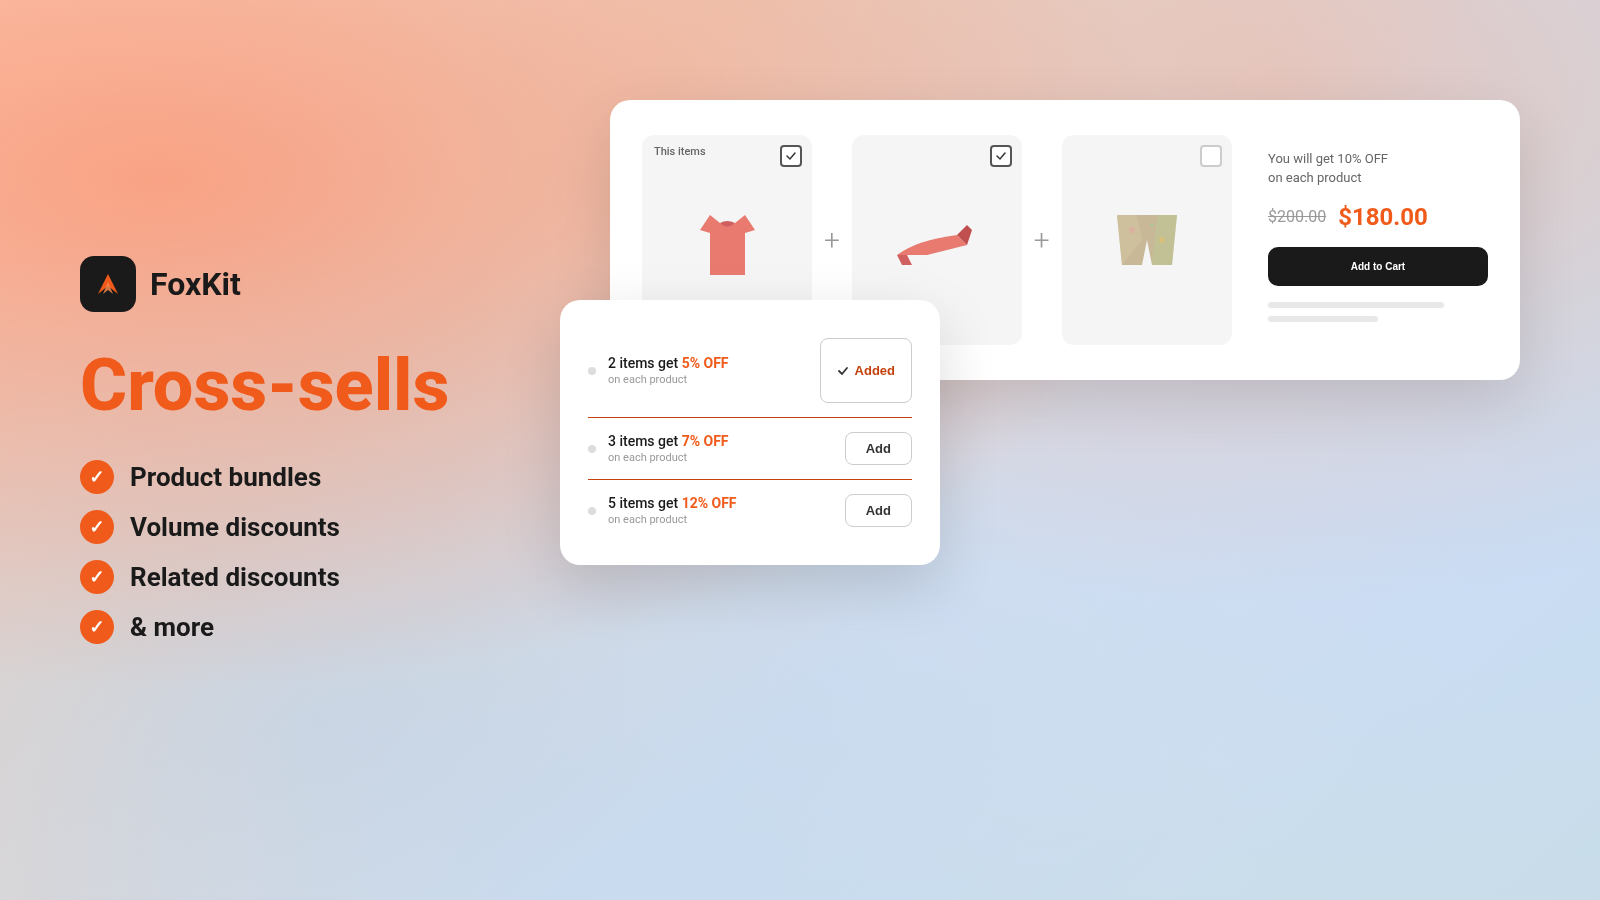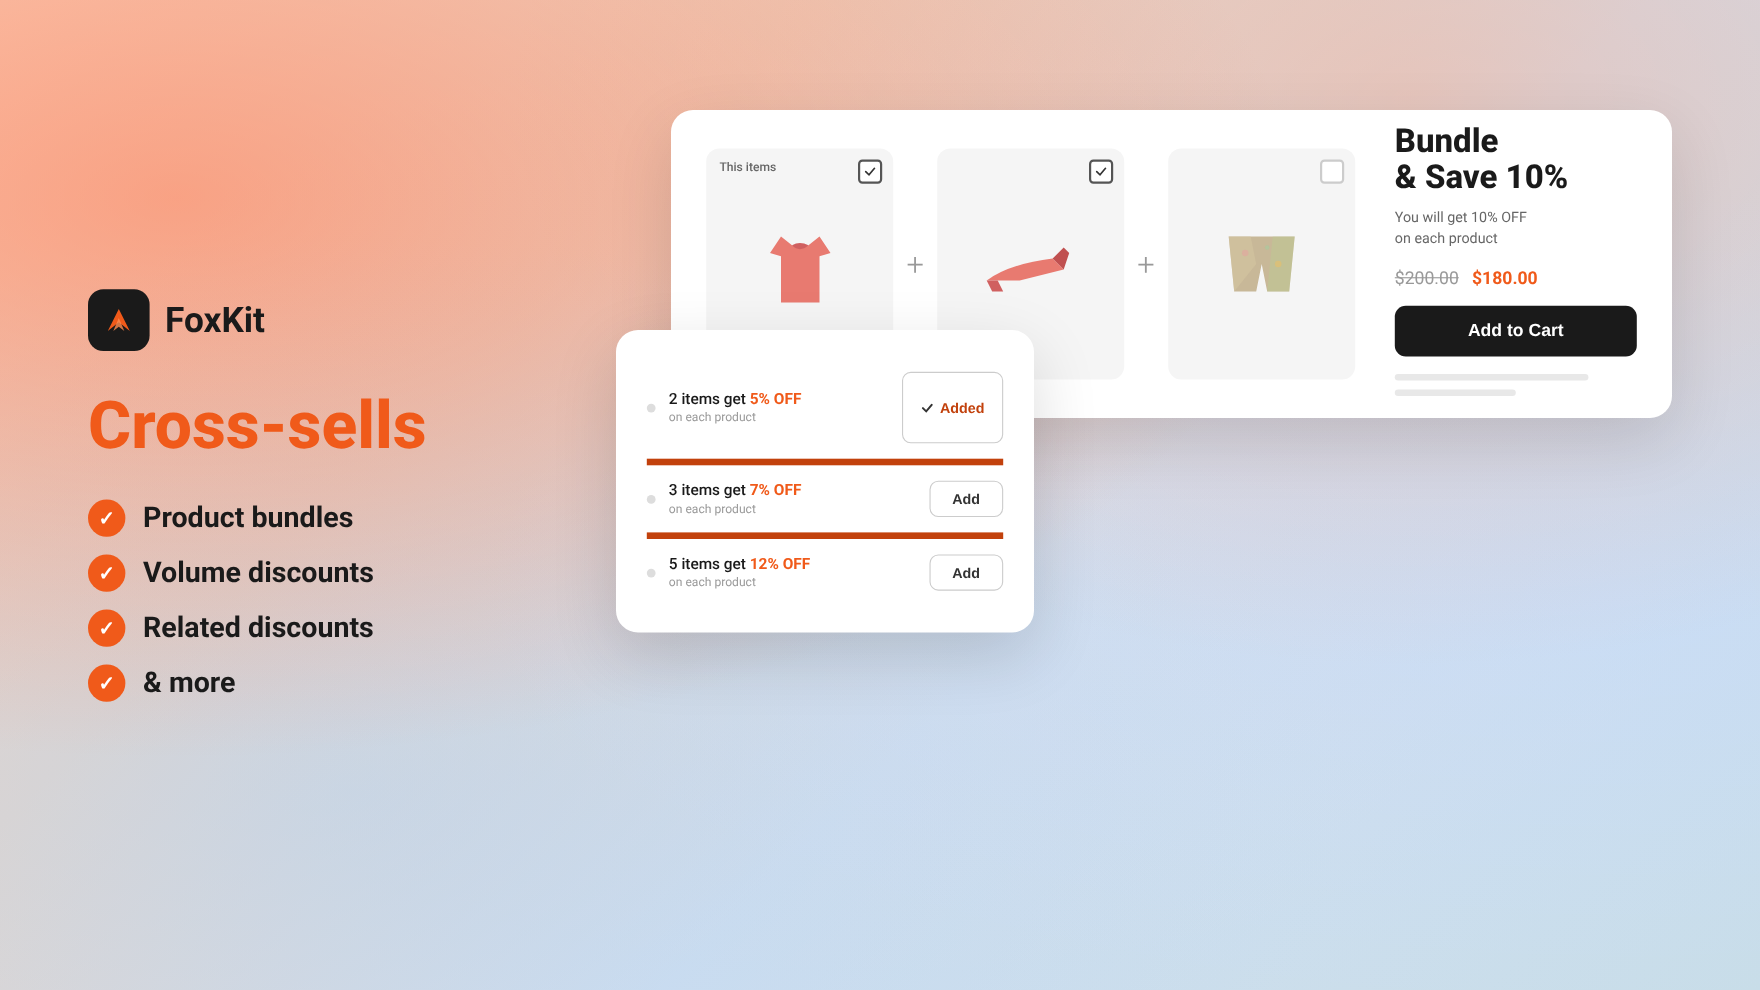--- a/index.html
+++ b/index.html
@@ -56,21 +56,21 @@
       justify-content: center;
     }
 
     .logo-text {
       font-size: 32px;
       font-weight: 700;
       color: #1a1a1a;
     }
 
     .headline {
-      font-size: 60px;
+      font-size: 72px;
       font-weight: 800;
       color: #f05a1a;
       line-height: 1.05;
       margin-bottom: 36px;
     }
 
     .feature-list {
       list-style: none;
       display: flex;
       flex-direction: column;
@@ -209,32 +209,32 @@
       margin-bottom: 16px;
     }
 
     .price-old {
       font-size: 16px;
       color: #999;
       text-decoration: line-through;
     }
 
     .price-new {
-      font-size: 16px;
+      font-size: 24px;
       font-weight: 700;
       color: #f05a1a;
     }
 
     .add-to-cart-btn {
       background: #1a1a1a;
       color: white;
       border: none;
       border-radius: 10px;
       padding: 14px 28px;
-      font-size: 16px;
+      font-size: 10px;
       font-weight: 700;
       cursor: pointer;
       width: 100%;
     }
 
     
     .volume-card {
       position: absolute;
       top: 200px;
       left: 0;
@@ -243,21 +243,21 @@
       border-radius: 20px;
       padding: 24px 28px;
       box-shadow: 0 20px 60px rgba(0,0,0,0.14);
     }
 
     .discount-row {
       display: flex;
       align-items: center;
       justify-content: space-between;
       padding: 14px 0;
-      border-bottom: 6px solid #c2410c;
+      border-bottom: 1px solid #c2410c;
     }
 
     .discount-row:last-child {
       border-bottom: none;
     }
 
     .discount-dot {
       width: 8px;
       height: 8px;
       background: #ddd;
@@ -482,21 +482,20 @@
 
             <circle cx="25" cy="30" r="3" fill="#e8a0a0" opacity="0.5"></circle>
             <circle cx="45" cy="25" r="2" fill="#a0d0a0" opacity="0.5"></circle>
             <circle cx="55" cy="40" r="3" fill="#f0c060" opacity="0.5"></circle>
           </svg>
         </div>
 
       </div>
 
       <div class="bundle-info">
-        <div class="bundle-title">Bundle<br>&amp; Save 10%</div>
         <div class="bundle-desc">You will get 10% OFF<br>on each product</div>
         <div class="price-row">
           <span class="price-old">$200.00</span>
           <span class="price-new">$180.00</span>
         </div>
         <button class="add-to-cart-btn">Add to Cart</button>
         <div class="scroll-lines">
           <div class="scroll-line long"></div>
           <div class="scroll-line short"></div>
         </div>

